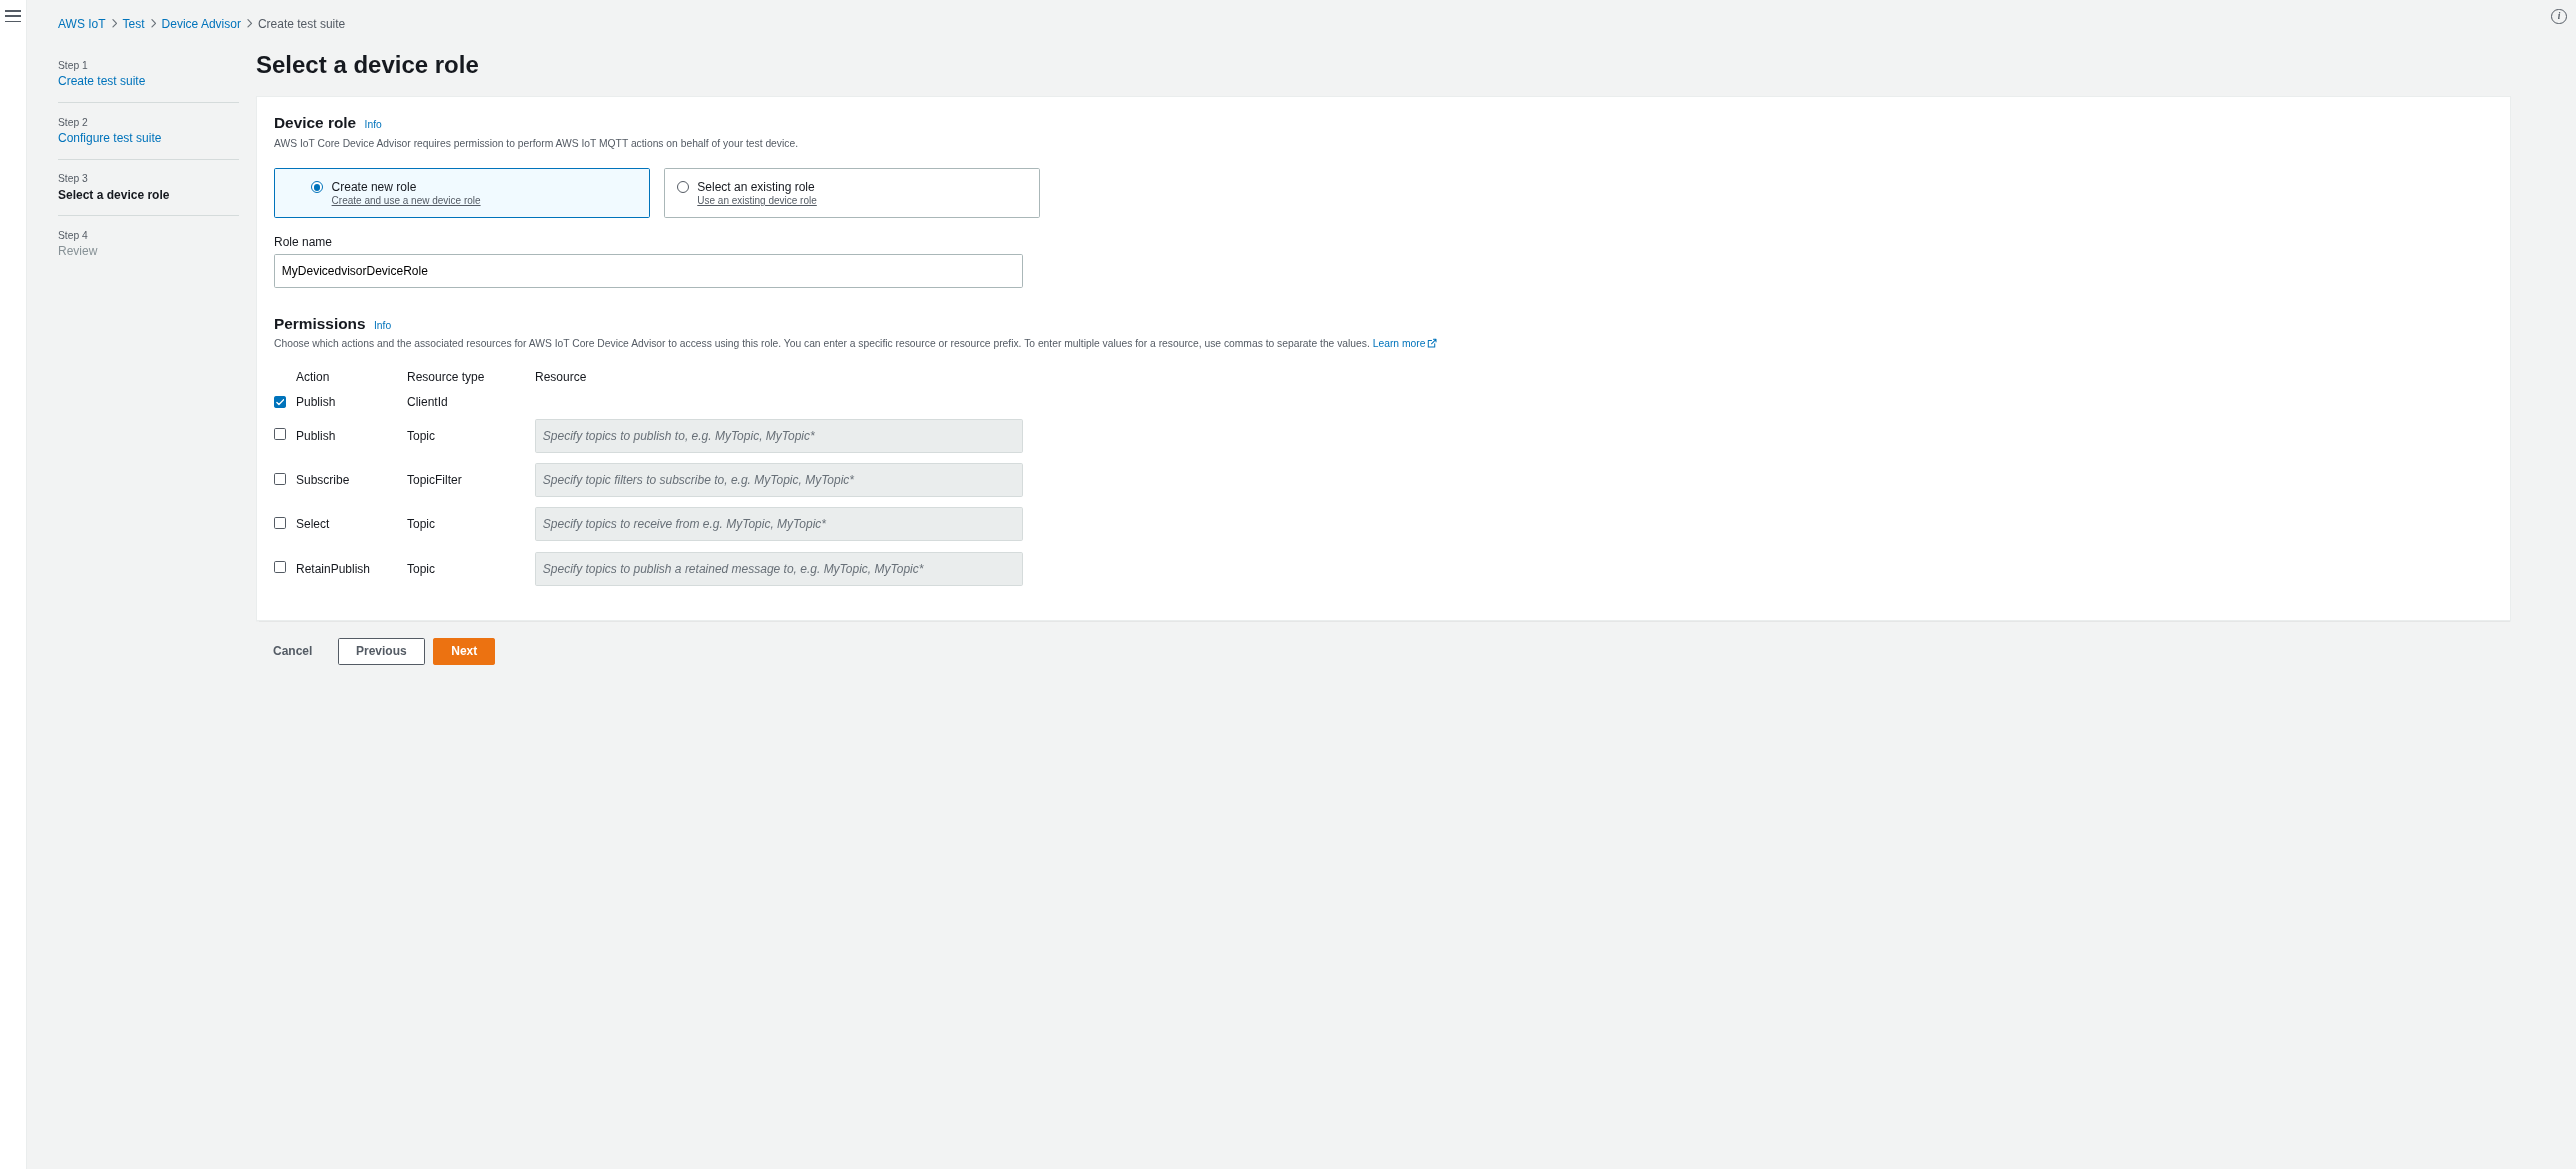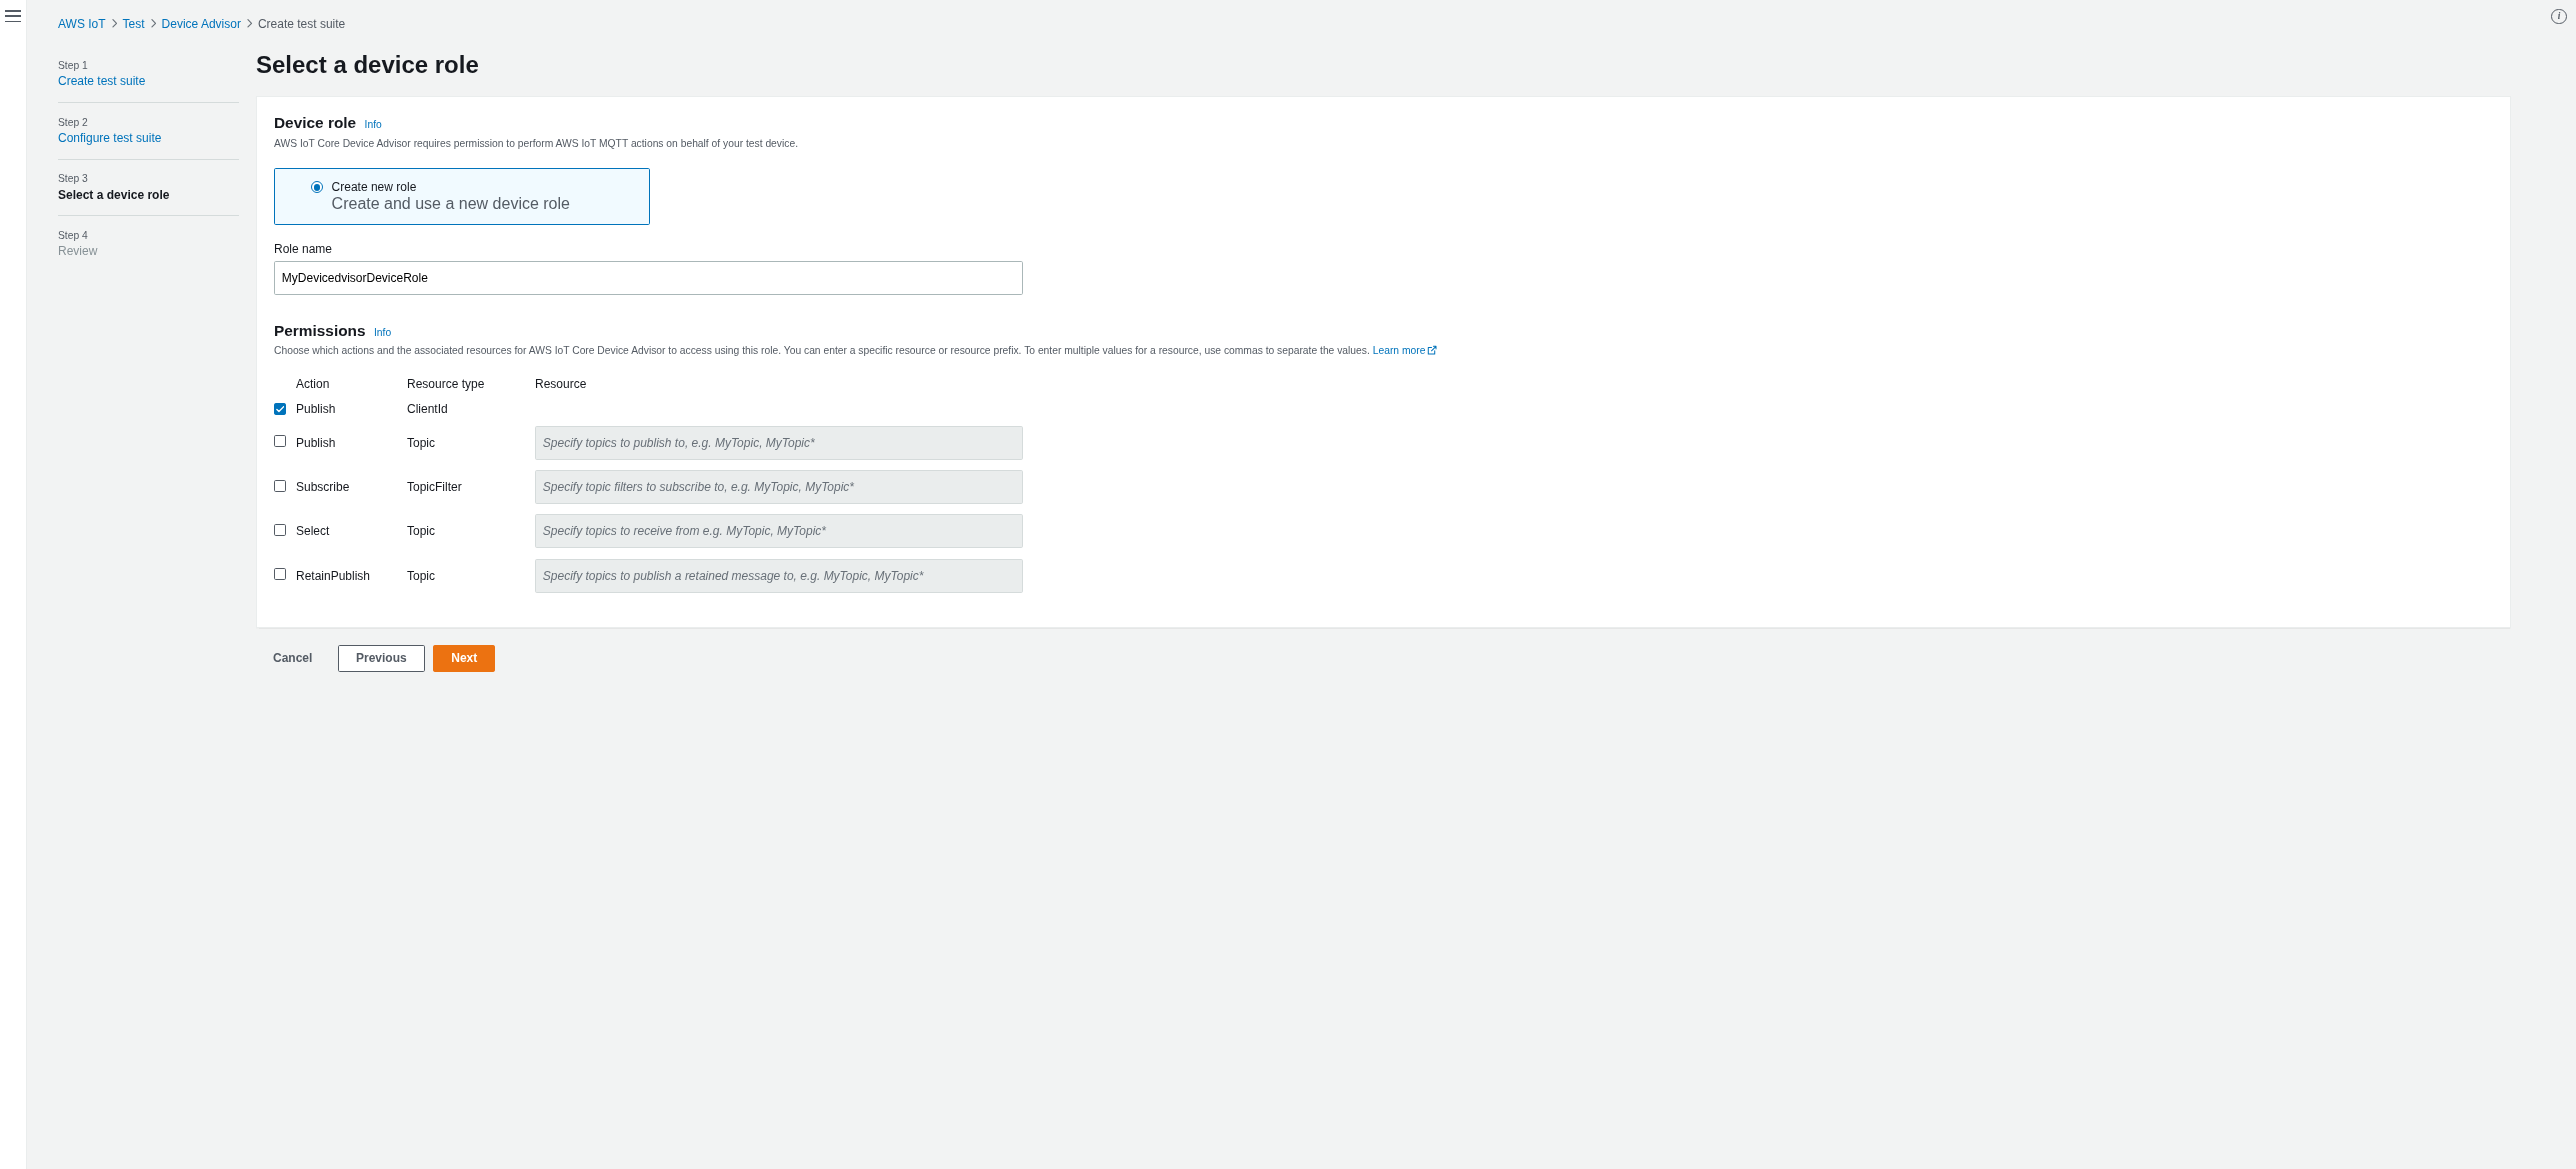--- a/index.html
+++ b/index.html
@@ -198,22 +198,23 @@
       border-radius: 50%;
       top: 1.7px;
       left: 1.7px;
     }
     .tile-title {
       font-size: 12px;
       color: #16191f;
       margin-bottom: 1.7px;
     }
     .tile-desc {
-      font-size: 16px;
-      color: #545b64;
+      font-size: 10px;
+      color: #545b64;
+      text-decoration: underline;
     }
     .field-label {
       font-size: 12px;
       color: #16191f;
       margin-bottom: 5.1px;
     }
     input[type="text"].txt {
       width: 100%;
       max-width: 749px;
       padding: 5.1px 6.8px;
@@ -365,20 +366,27 @@
             <span class="info-link">Info</span>
           </div>
           <div class="section-desc">AWS IoT Core Device Advisor requires permission to perform AWS IoT MQTT actions on behalf of your test device.</div>
 
           <div class="tiles" id="tiles-container">
               <div class="tile selected">
                 <div class="radio-dot"></div>
                 <div>
                   <div class="tile-title">Create new role</div>
                   <div class="tile-desc">Create and use a new device role</div>
+                </div>
+              </div>
+              <div class="tile">
+                <div class="radio-dot"></div>
+                <div>
+                  <div class="tile-title">Select an existing role</div>
+                  <div class="tile-desc">Use an existing device role</div>
                 </div>
               </div>
             </div>
 
           <div class="field-label">Role name</div>
           <input type="text" class="txt" style="max-width: 749px;" value="MyDevicedvisorDeviceRole">
 
           
           <div class="perm-section">
             <div class="section-header">

